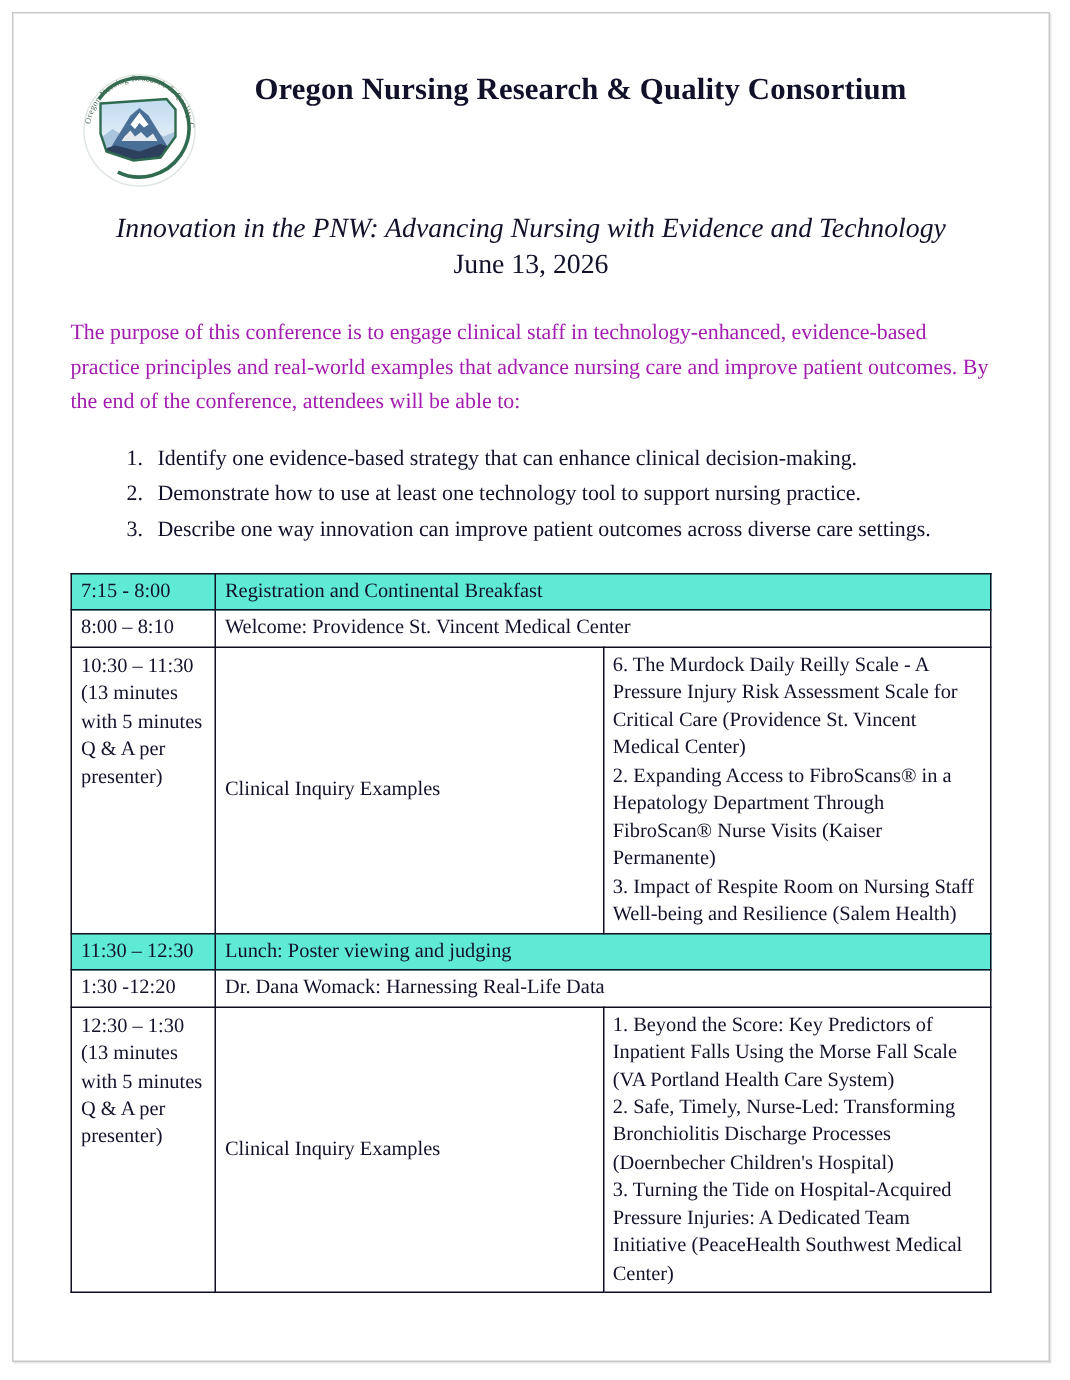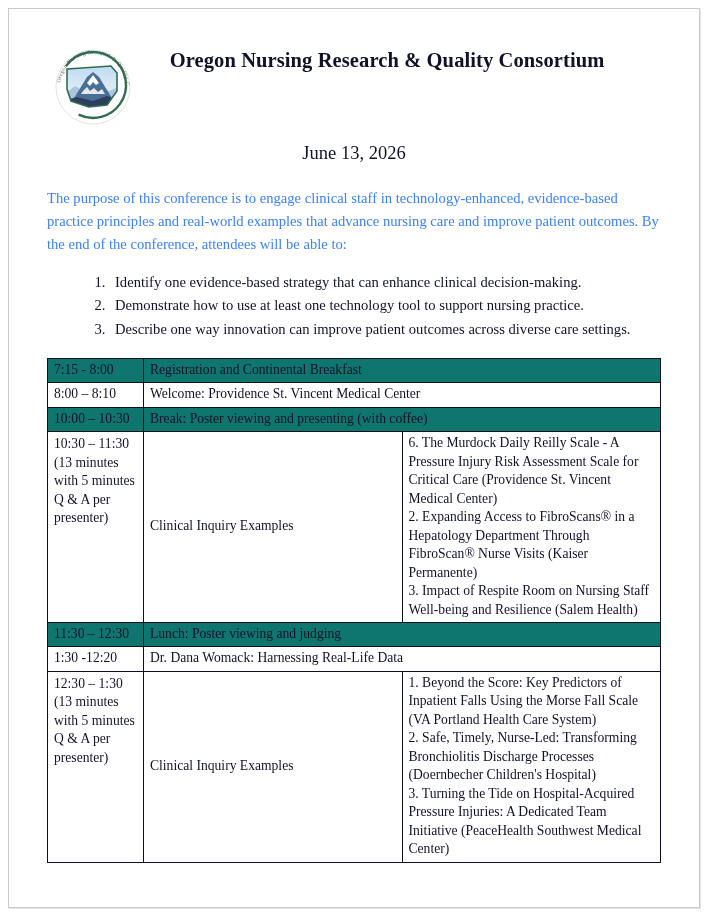--- a/index.html
+++ b/index.html
@@ -72,30 +72,30 @@
     font-size: 18.5px;
     line-height: 1.3;
     color: #11112a;
   }
 
   
   .purpose {
     margin-top: 22px;
     font-size: 14.6px;
     line-height: 1.58;
-    color: #3b82f6;
+    color: #a21caf;
   }
   .objectives {
     margin: 2px 0 0 0;
     padding-left: 52px;
     font-size: 14.6px;
     line-height: 1.62;
     color: #11112a;
   }
-  .objectives li { padding-left: 6px; margin-left: 10px; }
+  .objectives li { padding-left: 6px; }
 
   
   table.schedule {
     margin-top: 16px;
     width: 614px;
     border-collapse: collapse;
     table-layout: fixed;
     font-size: 13.6px;
     color: #11112a;
   }
@@ -103,21 +103,21 @@
     border: 1px solid #0f0f23;
     padding: 2px 5px 3px 6px;
     vertical-align: middle;
     line-height: 1.36;
   }
   td.time { width: 96px; white-space: pre-line; }
   td.time.multi { vertical-align: top; padding-top: 3px; margin-top: 16px; }
   td.mid { width: 78px; vertical-align: middle; }
   td.desc { vertical-align: top; }
   td.desc.center { vertical-align: middle; }
-  tr.hl td { background: #0f766e; }
+  tr.hl td { background: #5eead4; }
   .line { display: block; }
   .item { display: block; text-indent: 0; }
 </style>
 </head>
 <body>
 
 <div class="page">
   <div class="page-inner">
 
     <div class="header">
@@ -158,44 +158,41 @@
           </text>
         </svg>
       </div>
 
       <div class="title-block">
         <div class="org-title">Oregon Nursing Research &amp; Quality Consortium</div>
       </div>
     </div>
 
     <div class="subtitle-block">
+      <div class="subtitle">Innovation in the PNW: Advancing Nursing with Evidence and Technology</div>
       <div class="conf-date">June 13, 2026</div>
     </div>
 
     <p class="purpose">The purpose of this conference is to engage clinical staff in technology-enhanced, evidence-based practice principles and real-world examples that advance nursing care and improve patient outcomes. By the end of the conference, attendees will be able to:</p>
 
     <ol class="objectives">
       <li>Identify one evidence-based strategy that can enhance clinical decision-making.</li>
       <li>Demonstrate how to use at least one technology tool to support nursing practice.</li>
       <li>Describe one way innovation can improve patient outcomes across diverse care settings.</li>
     </ol>
 
     <table class="schedule">
       <tbody>
           <tr class="hl">
             <td class="time">7:15 - 8:00</td>
             <td class="desc center" colspan="2">Registration and Continental Breakfast</td>
           </tr>
           <tr>
             <td class="time">8:00 – 8:10</td>
             <td class="desc center" colspan="2">Welcome: Providence St. Vincent Medical Center</td>
-          </tr>
-          <tr class="hl">
-            <td class="time">10:00 – 10:30</td>
-            <td class="desc center" colspan="2">Break: Poster viewing and presenting (with coffee)</td>
           </tr>
           <tr>
             <td class="time multi">10:30 – 11:30 (13 minutes with 5 minutes Q &amp; A per presenter)</td>
             <td class="mid">Clinical Inquiry Examples</td>
             <td class="desc">
               <span class="item">6.  The Murdock Daily Reilly Scale - A Pressure Injury Risk Assessment Scale for Critical Care (Providence St. Vincent Medical Center)</span>
               <span class="item">2.  Expanding Access to FibroScans® in a Hepatology Department Through FibroScan® Nurse Visits (Kaiser Permanente)</span>
               <span class="item">3. Impact of Respite Room on Nursing Staff Well-being and Resilience (Salem Health)</span>
             </td>
           </tr>

